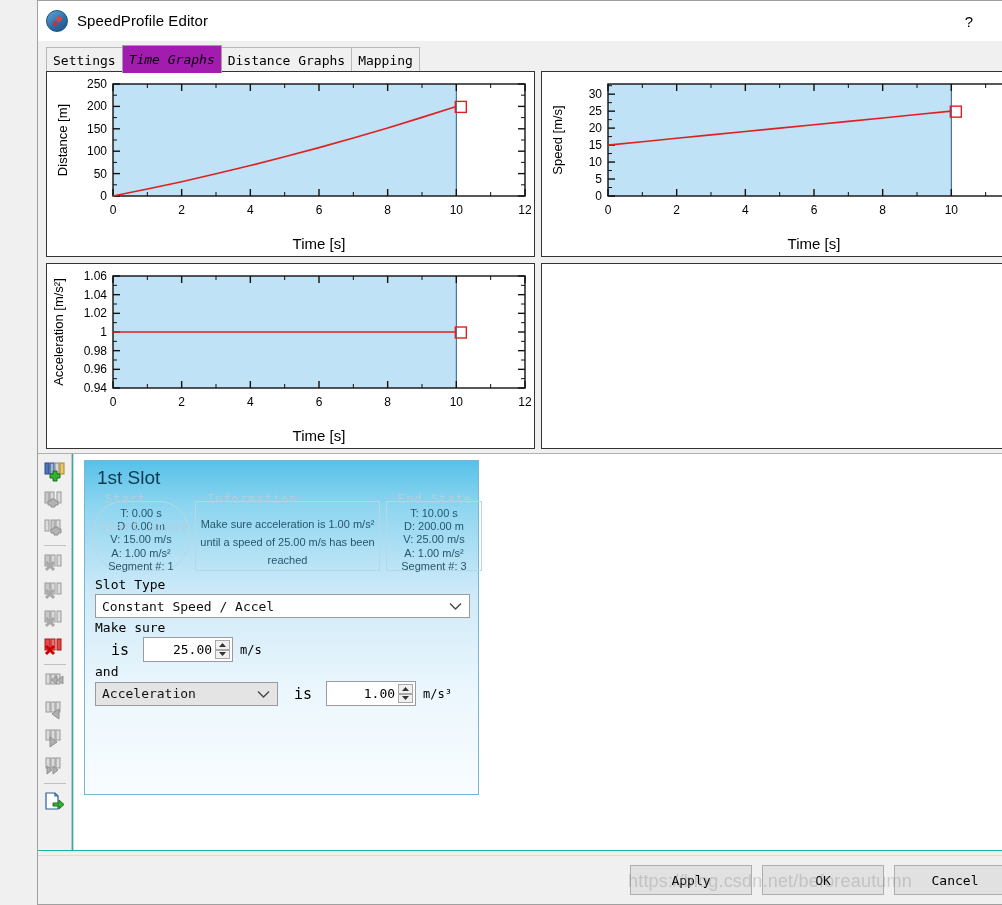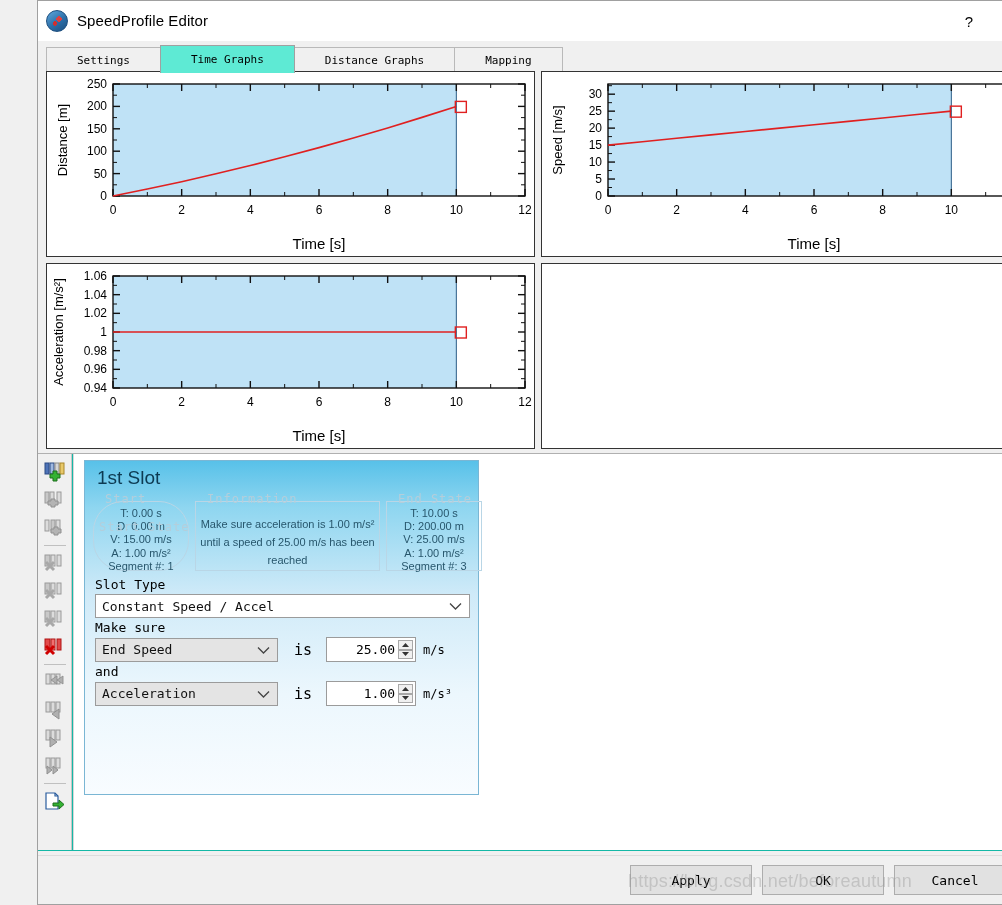--- a/index.html
+++ b/index.html
@@ -53,34 +53,34 @@
   
   .tabstrip {
     position: relative;
     height: 28px;
     margin: 4px 0 0 8px;
     display: flex; align-items: flex-end;
     font-family: "DejaVu Sans Mono", monospace;
   }
   .tab {
     height: 26px; line-height: 25px;
-    padding: 0 30px;
-    font-size: 11px; color: #000;
+    padding: 0 6px;
+    font-size: 13px; color: #000;
     background: #f0f0f0;
     border: 1px solid #b9b9b9;
     border-bottom: none;
     margin-right: -1px;
     cursor: default;
     white-space: nowrap;
   }
   .tab.active {
-    background: #5eead4;
+    background: #a21caf;
     height: 28px; line-height: 27px;
     border-color: #a0a0a0;
-    position: relative; z-index: 3;
+    position: relative; z-index: 3; font-style: italic;
   }
   
   .graph-area {
     position: absolute; left: 8px; top: 70px;
     width: 986px; height: 382px;
   }
   .chart-box {
     position: absolute;
     background: #ffffff;
     border: 1px solid #333;
@@ -633,28 +633,20 @@
             <span>Constant Speed / Accel</span>
             <span class="chev">
               <svg width="13" height="8" viewBox="0 0 13 8">
                   <path d="M1 1l5.5 5.5L12 1" fill="none" stroke="#444" stroke-width="1.3"></path>
                 </svg>
             </span>
           </div>
 
           <div class="form-label">Make sure</div>
           <div class="row">
-            <div class="combo small">
-              <span>End Speed</span>
-              <span class="chev">
-                <svg width="13" height="8" viewBox="0 0 13 8">
-                    <path d="M1 1l5.5 5.5L12 1" fill="none" stroke="#444" stroke-width="1.3"></path>
-                  </svg>
-              </span>
-            </div>
             <div class="is-lbl">is</div>
             <div class="spin">
               <span class="val">25.00</span>
               <div class="spin-btns">
                 <div>
                     <svg width="7" height="4" viewBox="0 0 7 4">
                       <path d="M3.5 0L7 4H0z" fill="#333"></path>
                     </svg>
                   </div>
                 <div>

